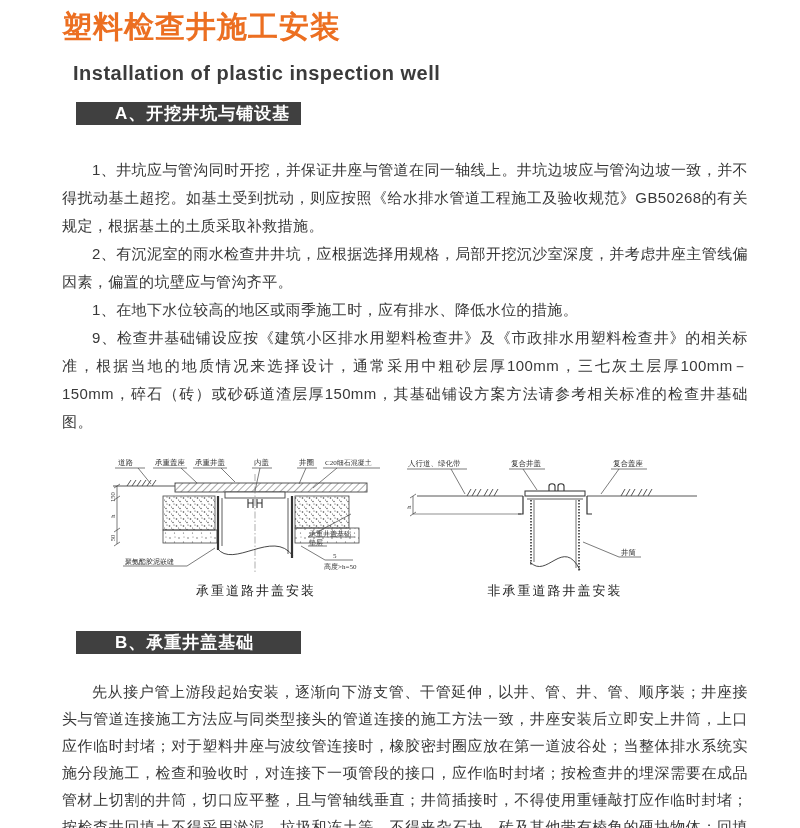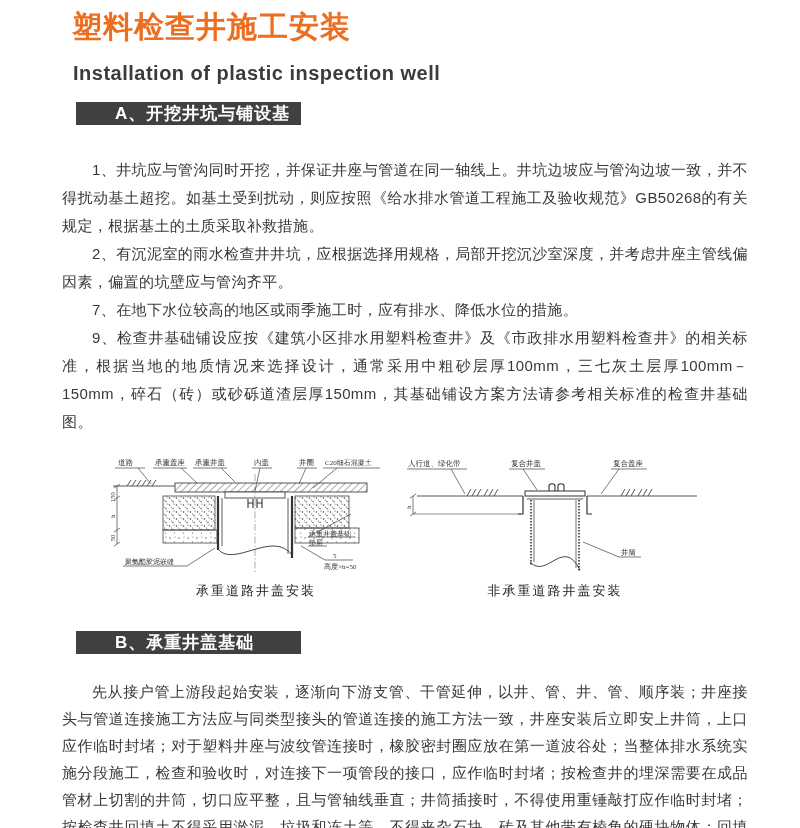--- a/index.html
+++ b/index.html
@@ -6,21 +6,21 @@
   html, body { background: #ffffff; }
   body {
     width: 800px; height: 828px;
     font-family: "Liberation Sans", "DejaVu Sans", sans-serif;
     color: #3a3a3a;
     overflow: hidden;
   }
   .page { width: 800px; height: 828px; padding: 10px 52px 0 62px; }
 
   .doc-title {
-    margin-left: 10px;
+    margin-left: 0;
     font-size: 30px;
     font-weight: bold;
     color: #ec6f21;
     letter-spacing: 1px;
     line-height: 34px;
   }
   .doc-subtitle {
     margin-left: 11px;
     margin-top: 18px;
     font-size: 20px;
@@ -84,21 +84,21 @@
 <div class="page">
 
   <h1 class="doc-title">塑料检查井施工安装</h1>
   <div class="doc-subtitle">Installation of plastic inspection well</div>
 
   <div class="section-banner">A、开挖井坑与铺设基础</div>
 
   <div class="para-block">
     <p>1、井坑应与管沟同时开挖，并保证井座与管道在同一轴线上。井坑边坡应与管沟边坡一致，并不得扰动基土超挖。如基土受到扰动，则应按照《给水排水管道工程施工及验收规范》GB50268的有关规定，根据基土的土质采取补救措施。</p>
     <p>2、有沉泥室的雨水检查井井坑，应根据选择用规格，局部开挖沉沙室深度，并考虑井座主管线偏因素，偏置的坑壁应与管沟齐平。</p>
-    <p>7、在地下水位较高的地区或雨季施工时，应有排水、降低水位的措施。</p>
+    <p>1、在地下水位较高的地区或雨季施工时，应有排水、降低水位的措施。</p>
     <p>9、检查井基础铺设应按《建筑小区排水用塑料检查井》及《市政排水用塑料检查井》的相关标准，根据当地的地质情况来选择设计，通常采用中粗砂层厚100mm，三七灰土层厚100mm－150mm，碎石（砖）或砂砾道渣层厚150mm，其基础铺设方案方法请参考相关标准的检查井基础图。</p>
   </div>
 
   <div class="figures-row">
 
     <div class="figure">
       <svg width="296" height="124" viewBox="0 0 296 124">
         <defs>
           <pattern id="hatch" width="5" height="5" patternUnits="userSpaceOnUse" patternTransform="rotate(45)">
             <line x1="0" y1="0" x2="0" y2="5" stroke="#555" stroke-width="1"></line>

